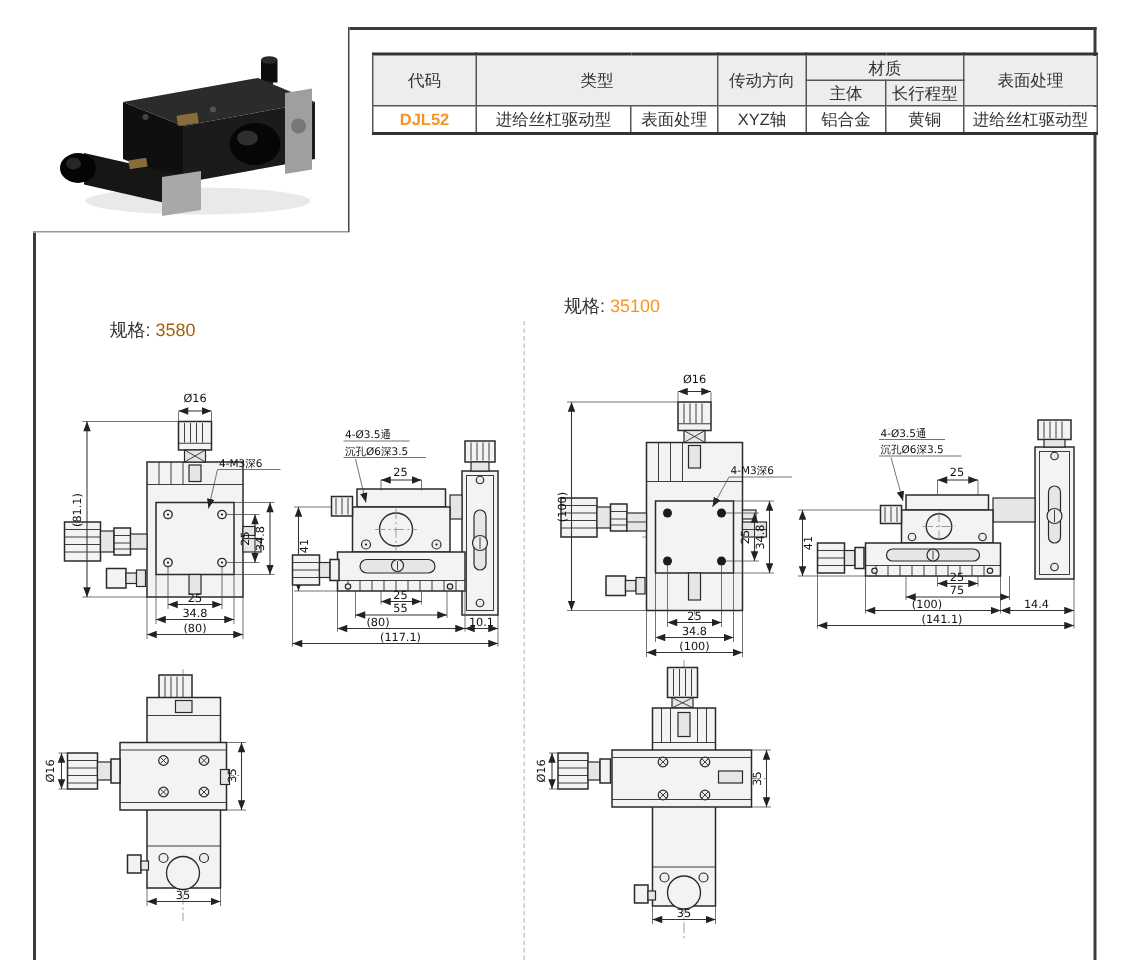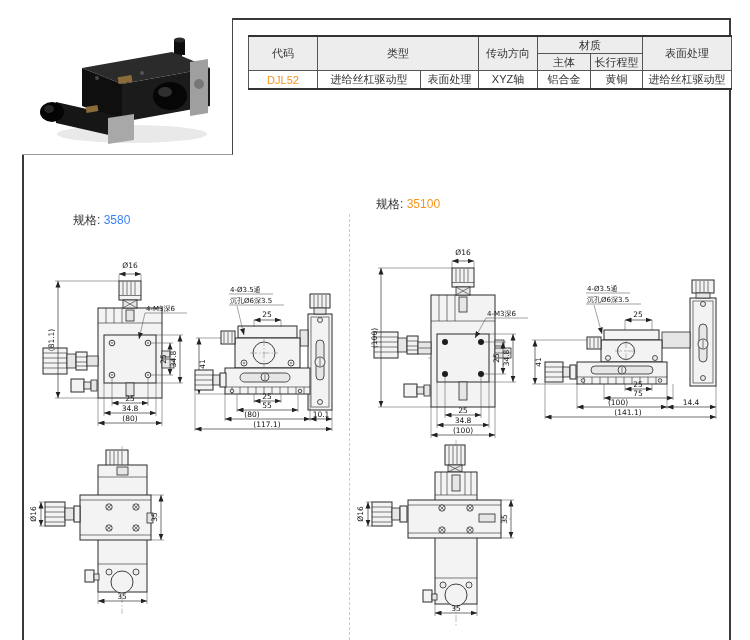--- a/index.html
+++ b/index.html
@@ -10,21 +10,21 @@
   .frame-right{position:absolute;left:729px;top:18px;height:622px;border-left:2px solid #3a3a3a;}
   .photo-box{position:absolute;left:22px;top:18px;width:210px;height:136px;border-right:1px solid #444;
              border-bottom:1px solid #999;background:#fff;}
   .spec-table{position:absolute;left:248px;top:35px;width:483px;border-collapse:collapse;
               font-size:11px;color:#333;table-layout:fixed;padding-left:32px;}
   .spec-table td{border:1px solid #555;text-align:center;vertical-align:middle;padding:0;height:16px;
                  overflow:hidden;white-space:nowrap;}
   .spec-table tr.hd td{background:#ededed;}
   .spec-table{border-top:2px solid #333;border-bottom:2px solid #333;}
   .spec-table tr.data td{height:17px;background:#fff;}
-  .code-val{font-weight:normal;margin-left:31px;}
+  .code-val{font-weight:bold;margin-left:31px;}
   .spec-label{position:absolute;font-size:12px;color:#333;}
   .spec-label .val{font-weight:normal;}
   .sep-dash{position:absolute;left:349px;top:214px;height:426px;border-left:1px dashed #c9c9c9;}
   .dwg{position:absolute;}
   
   .p{fill:#f3f3f3;stroke:#2a2a2a;stroke-width:1;}
   .p2{fill:#e6e6e6;stroke:#2a2a2a;stroke-width:.8;}
   .ln{stroke:#2a2a2a;stroke-width:.6;fill:none;}
   .dim{stroke:#333;stroke-width:.7;fill:none;}
   .ext{stroke:#444;stroke-width:.5;fill:none;}
@@ -108,21 +108,21 @@
       <td>XYZ轴</td>
       <td>铝合金</td>
       <td>黄铜</td>
       <td>进给丝杠驱动型</td>
     </tr>
   </tbody>
     </table>
 
   <div class="spec-label" style="left:73px;top:212px;">
     <span>规格:</span>
-    <span class="val" style="color:#3b82f6">3580</span>
+    <span class="val" style="color:#a16207">3580</span>
   </div>
   <div class="spec-label" style="left:376px;top:196px;">
     <span>规格:</span>
     <span class="val" style="color:#f7941d">35100</span>
   </div>
 
   <div class="sep-dash"></div>
 
   <svg class="dwg" style="left:35px;top:255px" width="180" height="180" viewBox="0 0 180 180">
     <g>

